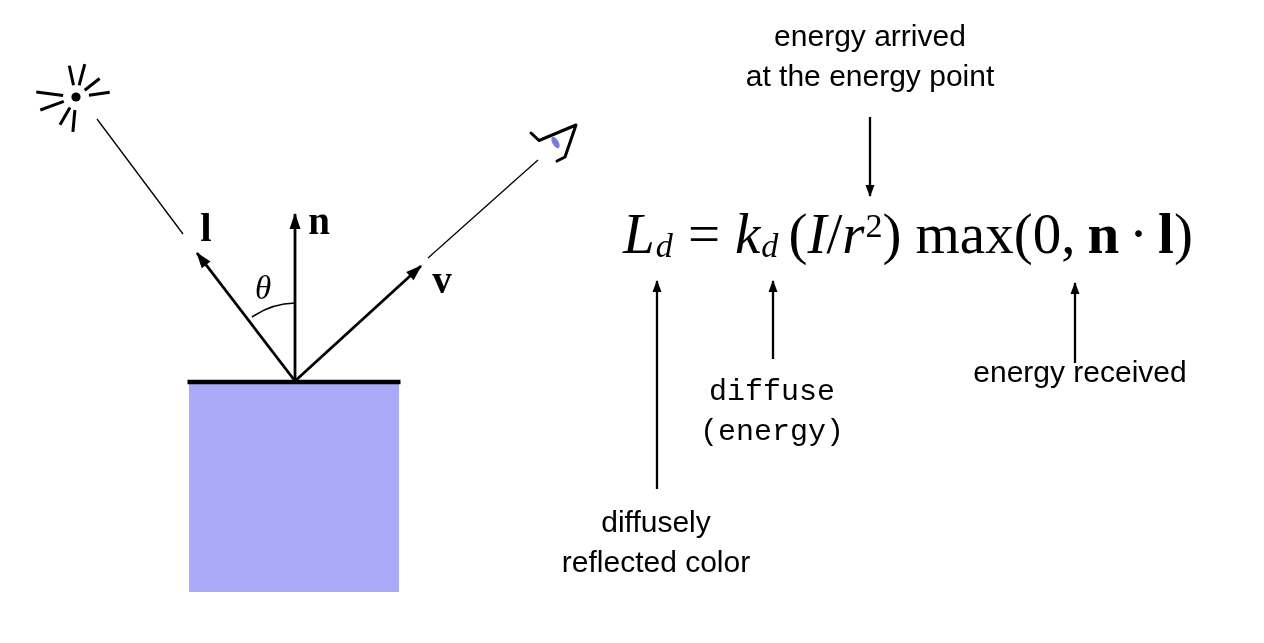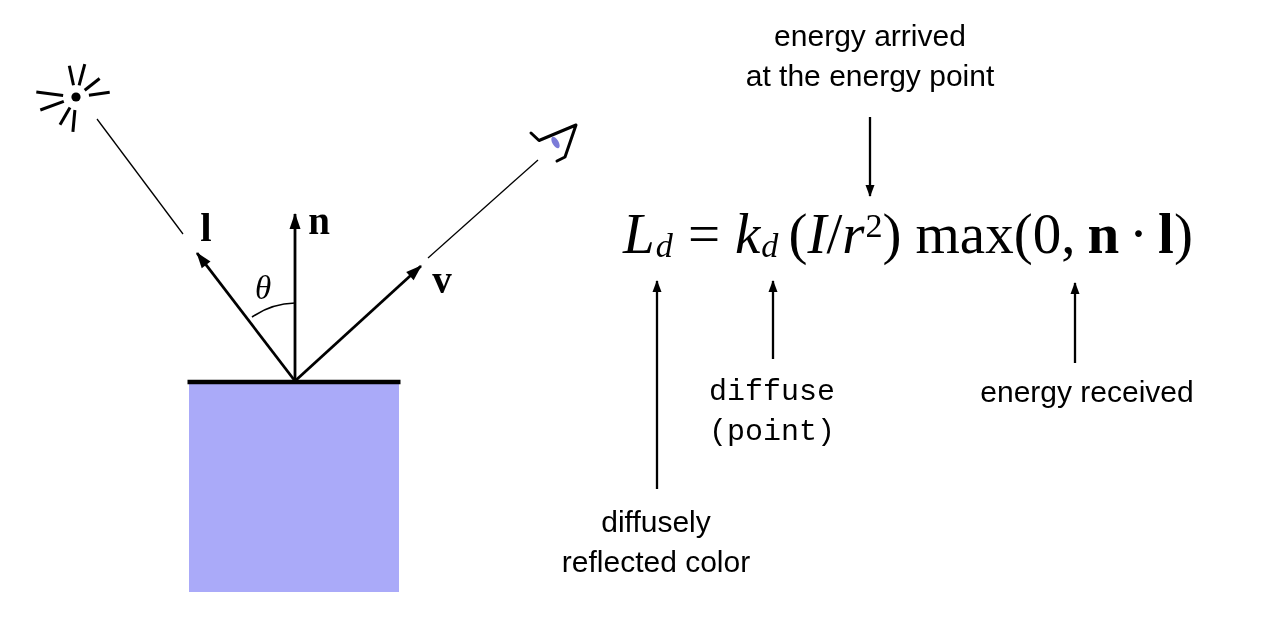--- a/index.html
+++ b/index.html
@@ -117,24 +117,24 @@
     <div>energy arrived</div>
     <div>at the energy point</div>
   </div>
 
   <div class="formula">
     <span class="f-it">L</span><span class="f-sub">d</span><span class="f-eq">=</span><span class="f-it">k</span><span class="f-sub">d</span><span class="f-gapL">(</span><span class="f-it">I</span><span>/</span><span class="f-it">r</span><span class="f-sup">2</span><span>)</span><span class="f-gapM">max(0,</span><span class="f-bf f-n">n</span><span class="f-dot">·</span><span class="f-bf">l</span><span>)</span>
   </div>
 
   <div class="note" style="left:772px;top:372px;font-family:Liberation Mono, monospace;">
     <div>diffuse</div>
-    <div>(point)</div>
+    <div>(energy)</div>
   </div>
 
-  <div class="note" style="left:1080px;top:372px;margin-left:7px;">
+  <div class="note" style="left:1080px;top:352px;">
     <div>energy received</div>
   </div>
 
   <div class="note" style="left:656px;top:502px;">
     <div>diffusely</div>
     <div>reflected color</div>
   </div>
 
 </div>
 

